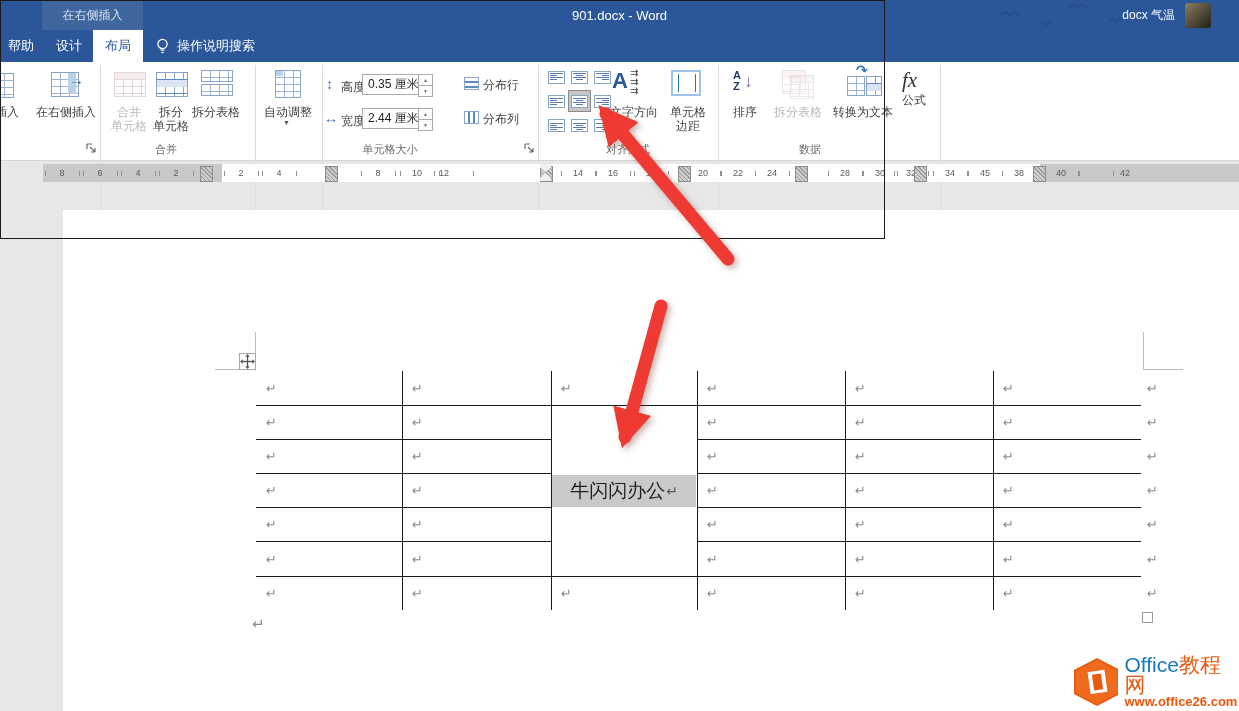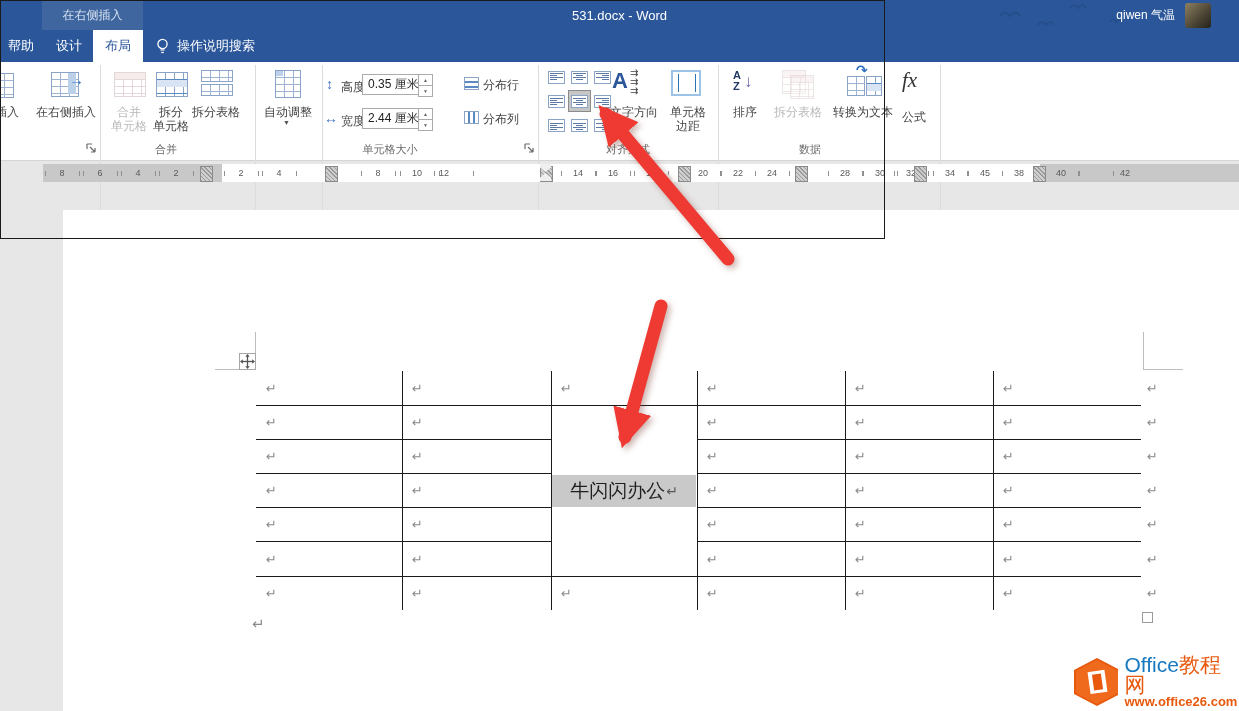--- a/index.html
+++ b/index.html
@@ -95,22 +95,22 @@
     <svg class="abs" width="240" height="30" style="left:990px;top:0">
       <g fill="none" stroke="#1d3e6e" stroke-width="2" opacity="0.35">
         <path d="M10,16 q5,-7 10,0 q5,-7 10,0"></path>
         <path d="M48,25 q4,-6 8,0 q4,-6 8,0"></path>
         <path d="M80,8 q4,-6 8,0 q4,-6 8,0"></path>
         <path d="M120,22 q3,-5 6,0 q3,-5 6,0"></path>
       </g>
     </svg>
   </div>
   <div class="abs" id="ctxtab">在右侧插入</div>
-  <div class="abs" id="doctitle">531.docx - Word</div>
-  <div class="abs" id="username">qiwen 气温</div>
+  <div class="abs" id="doctitle">901.docx - Word</div>
+  <div class="abs" id="username">docx 气温</div>
   <div class="abs" id="avatar"></div>
 
   <div class="abs" id="tabrow">
     <div class="tab" style="left:0;width:42px">帮助</div>
     <div class="tab" style="left:48px;width:42px">设计</div>
     <div class="tab active" style="left:93px;width:50px">布局</div>
     <div id="tellme">
       <svg width="15" height="18">
         <circle cx="7.5" cy="7" r="4.6" fill="none" stroke="#fff" stroke-width="1.3"></circle>
         <line x1="5.5" y1="13" x2="9.5" y2="13" stroke="#fff" stroke-width="1.2"></line>
@@ -289,21 +289,21 @@
       <span class="blabel gray" style="left:766px;top:43px;width:64px">拆分表格</span>
     </div>
     <div>
       <div class="grid-icon" style="left:847px;top:14px;width:16px;height:18px"></div>
       <div class="grid-icon blue-band" style="left:866px;top:14px;width:14px;height:18px"></div>
       <span class="abs" style="left:856px;top:0px;font-size:14px;color:#2f6fc1;font-weight:bold">↷</span>
       <span class="blabel" style="left:832px;top:43px;width:62px">转换为文本</span>
     </div>
     <div>
       <span class="abs" style="left:902px;top:6px;font-size:21px;font-style:italic;color:#333;font-family:'Liberation Serif','DejaVu Serif',serif">fx</span>
-      <span class="blabel" style="left:898px;top:48px;width:32px">公式</span>
+      <span class="blabel" style="left:898px;top:31px;width:32px">公式</span>
     </div>
     <span class="glabel" style="left:786px;width:48px">数据</span>
     <div class="rsep" style="left:940px"></div>
   </div>
 
   <div class="abs" id="ruler">
       <div class="rzone" style="left: 43px; width: 179px; background: rgb(200, 200, 200);"></div>
       <div class="rzone" style="left: 222px; width: 818px; background: rgb(255, 255, 255);"></div>
       <div class="rzone" style="left: 1040px; width: 199px; background: rgb(200, 200, 200);"></div>
       <div class="rnum" style="left: 53px;">8</div>

